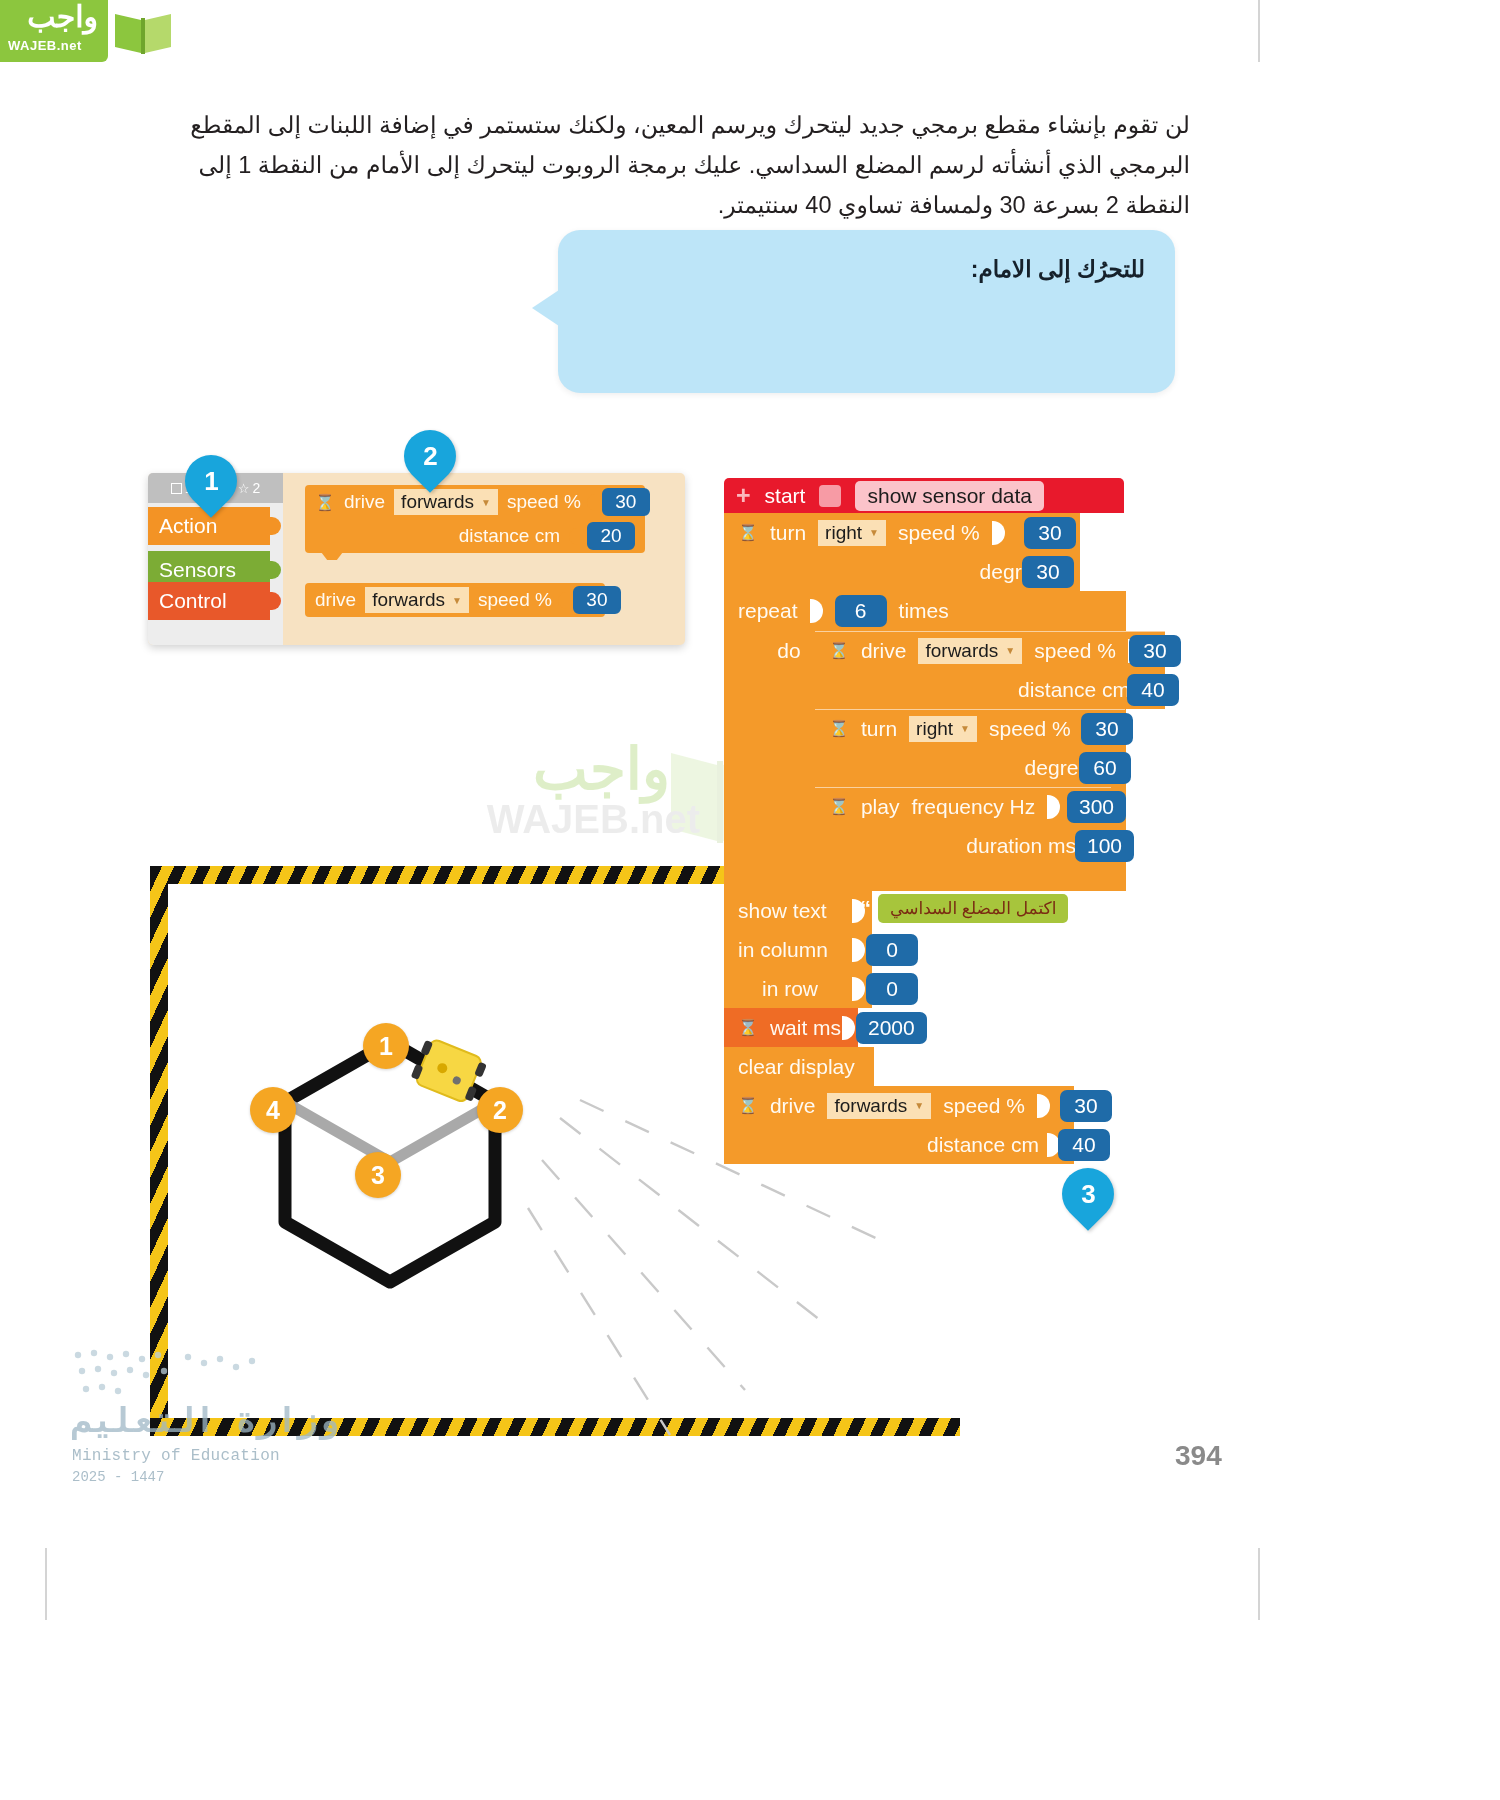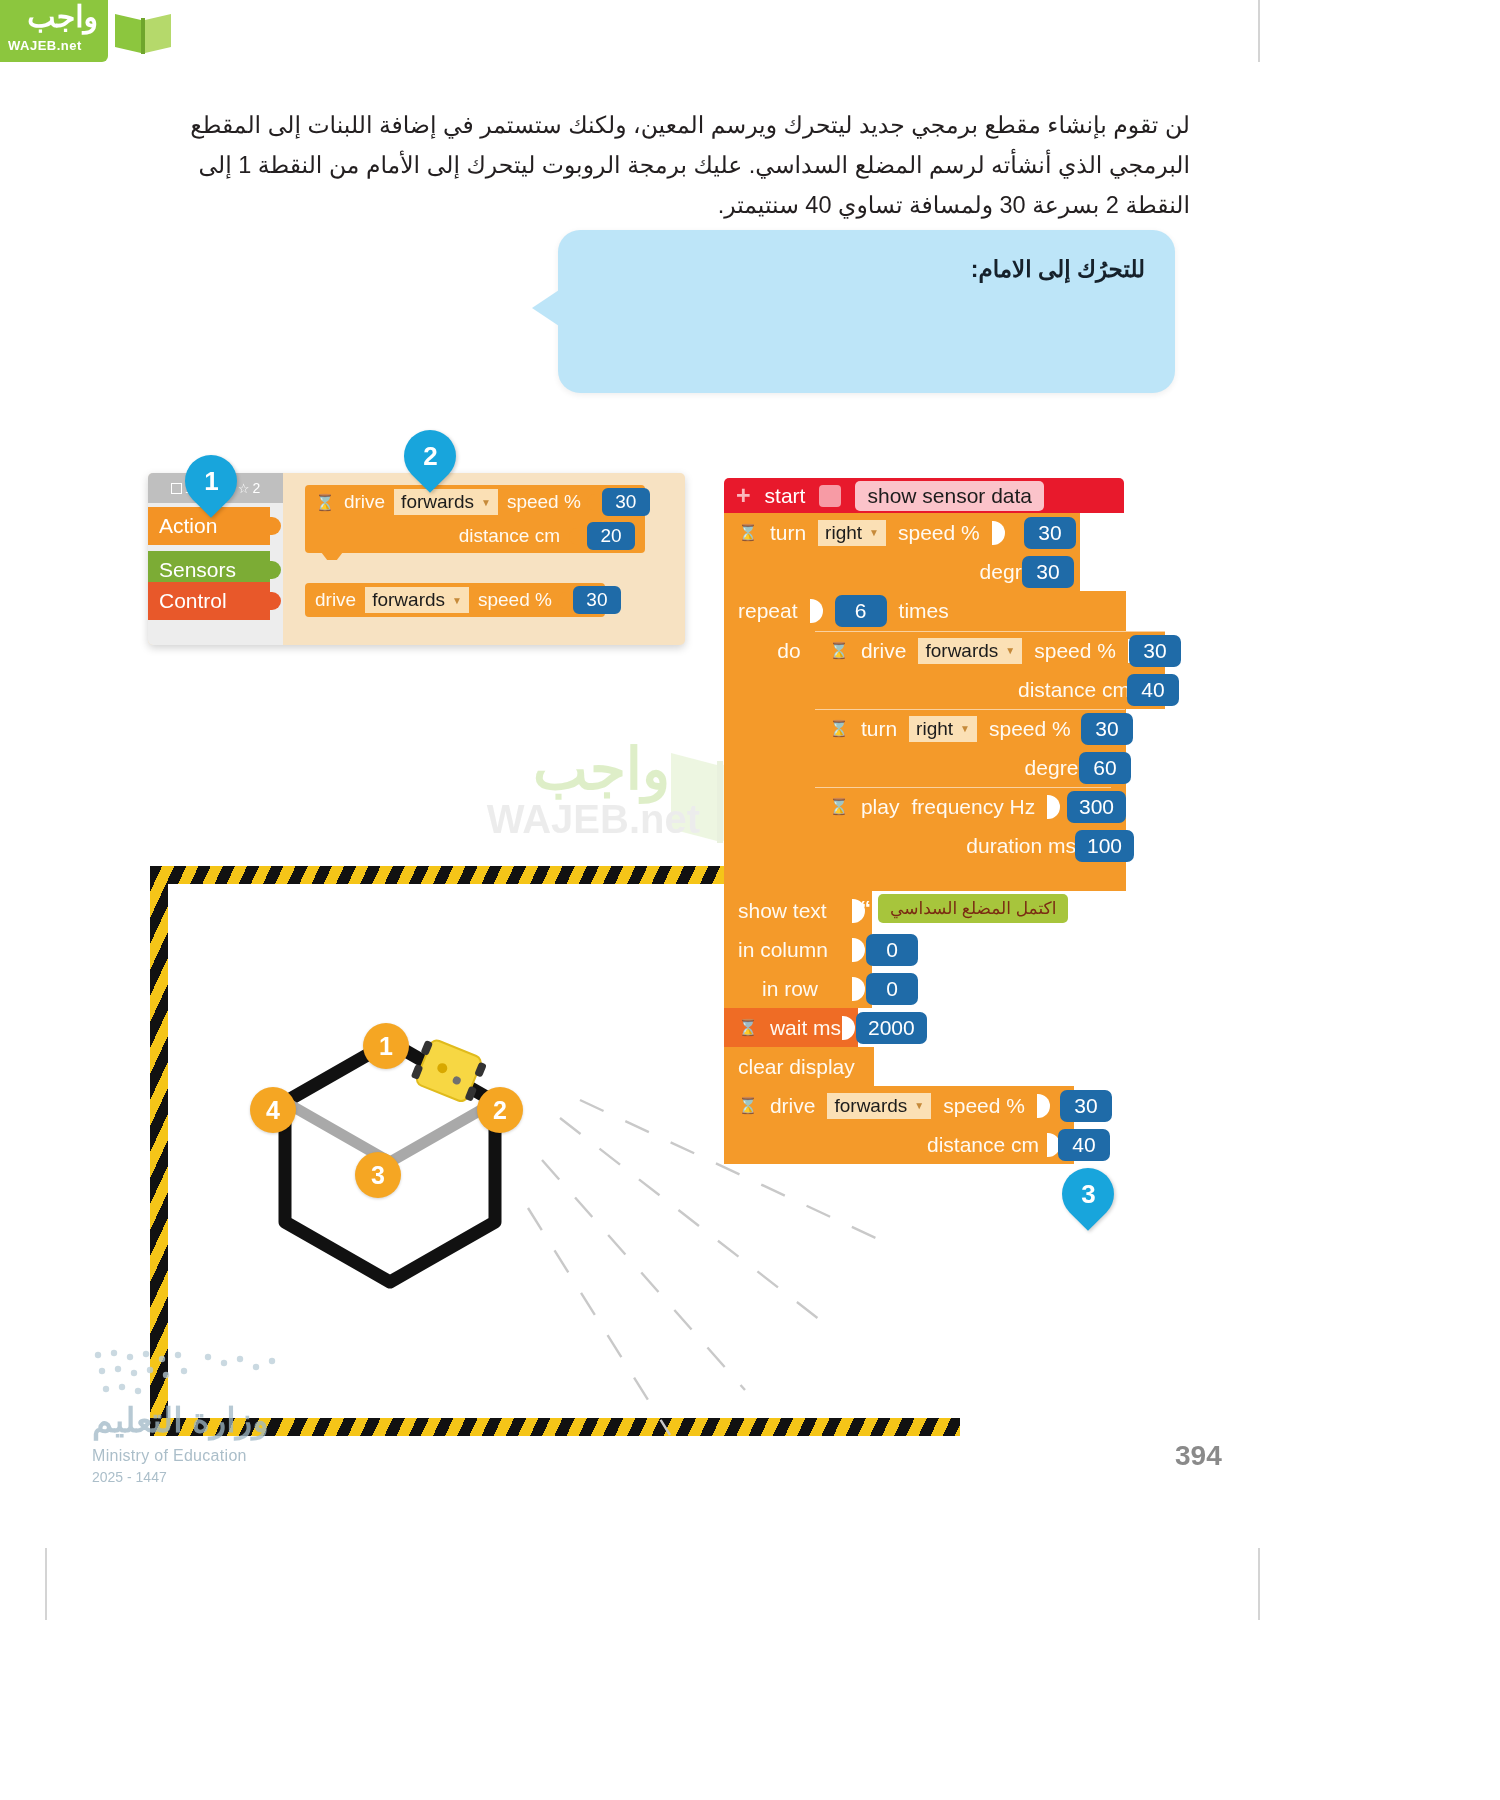--- a/index.html
+++ b/index.html
@@ -118,21 +118,21 @@
       color:#fff;font-size:25px;font-weight:bold;display:flex;align-items:center;justify-content:center;
       box-shadow:0 1px 3px rgba(0,0,0,.18);}
 
   
   .wm{position:absolute;left:430px;top:735px;width:420px;height:130px;opacity:.28;}
   .wm-ar{position:absolute;right:180px;top:0;font-size:58px;color:#8cc63e;font-weight:bold;direction:rtl;}
   .wm-en{position:absolute;right:150px;top:62px;font-size:40px;color:#bdbdbd;font-weight:bold;}
   .wm-book{position:absolute;left:235px;top:2px;width:110px;height:110px;}
 
   
-  .moe{position:absolute;left:84px;top:1345px;width:320px;height:140px;opacity:.75;}
+  .moe{position:absolute;left:64px;top:1345px;width:320px;height:140px;opacity:.75;font-family:Liberation Mono, monospace;}
   .moe-ar{position:absolute;left:8px;top:55px;font-size:34px;color:#9fb8c6;direction:rtl;font-weight:bold;}
   .moe-en{position:absolute;left:8px;top:102px;font-size:16px;color:#8fa9b8;letter-spacing:.3px;}
   .moe-yr{position:absolute;left:8px;top:124px;font-size:14px;color:#8fa9b8;}
   .dots{position:absolute;left:4px;top:0;width:200px;height:58px;}
 
   .pageno{position:absolute;left:1175px;top:1440px;font-size:28px;color:#8a8a8a;font-weight:bold;}
 </style>
 </head>
 <body>
 

